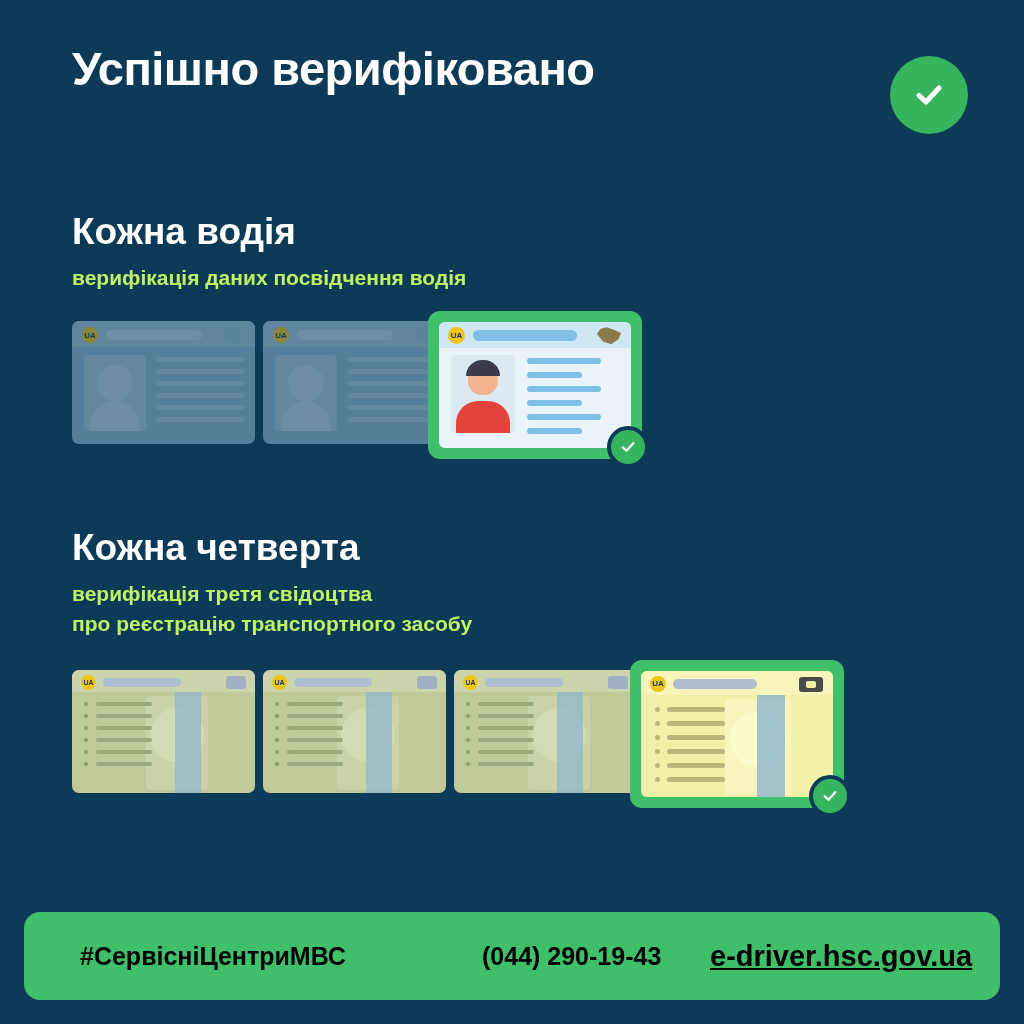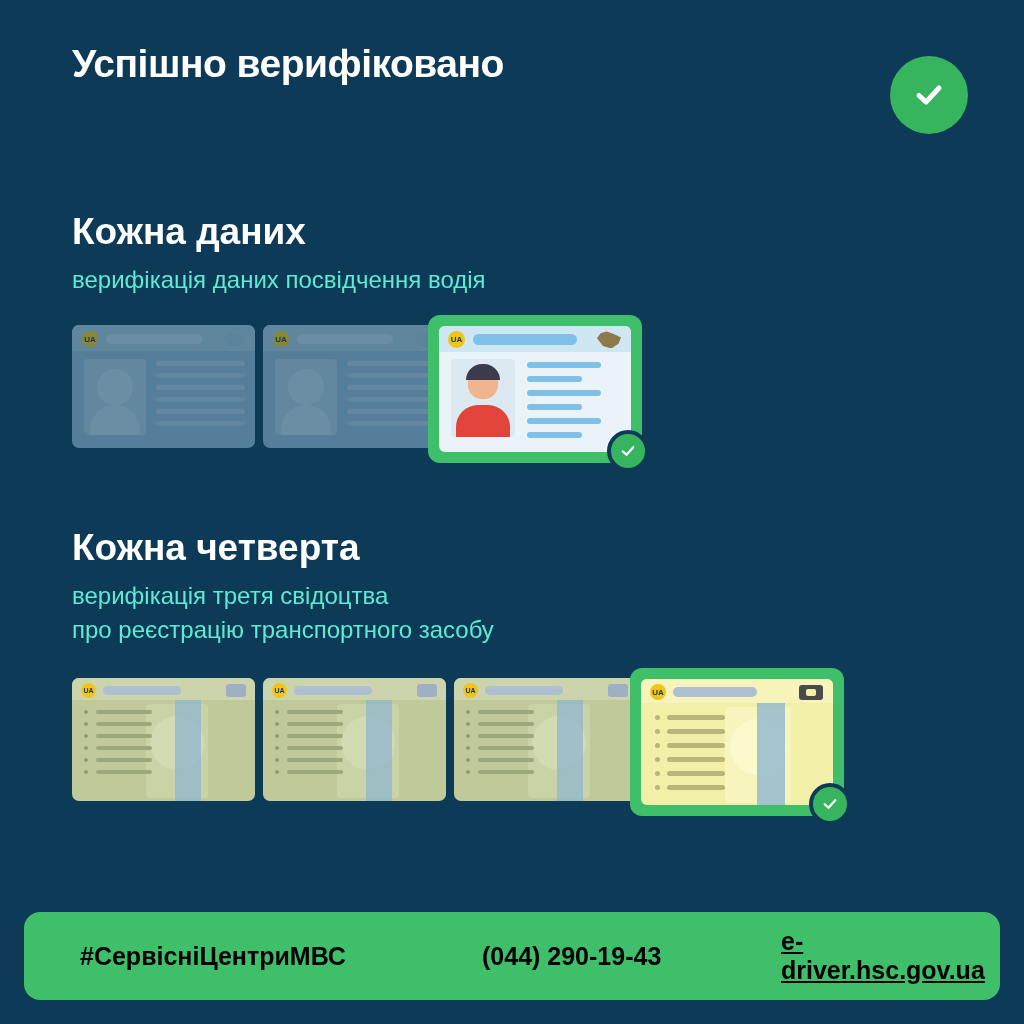--- a/index.html
+++ b/index.html
@@ -10,41 +10,41 @@
     overflow:hidden;
     position:relative;
   }
   .page{position:absolute;inset:0;background:#0d3a57;}
 
   
   .header{
     position:absolute;left:72px;top:44px;right:56px;height:88px;
   }
   .title{
-    font-size:39px;font-weight:bold;color:#ffffff;letter-spacing:-0.5px;
+    font-size:47px;font-weight:bold;color:#ffffff;letter-spacing:-0.5px;
     line-height:1.05;margin:0;
   }
   .check-badge{
     position:absolute;right:0;top:12px;
     width:78px;height:78px;border-radius:50%;
     background:#36b45e;
     display:flex;align-items:center;justify-content:center;
   }
   .check-badge svg{display:block;}
 
   
   .section{position:absolute;left:72px;right:56px;}
   .sec1{top:212px;}
   .sec2{top:528px;}
 
   .sec-title{
     font-size:37px;font-weight:bold;color:#ffffff;margin:0 0 10px 0;line-height:1.1;
   }
   .sec-sub{
-    font-size:24px;color:#5eead4;margin:0;line-height:1.45;font-weight:normal;
+    font-size:21px;color:#bef264;margin:0;line-height:1.45;font-weight:bold;
   }
 
   
   .cards-row{position:relative;height:160px;margin-top:18px;}
 
   
   .dl-card{
     position:absolute;top:10px;width:183px;height:123px;border-radius:7px;
     background:#8fb6cf;overflow:hidden;
   }
@@ -175,38 +175,38 @@
 
   
   .footer{
     position:absolute;left:24px;right:24px;bottom:24px;height:88px;
     background:#3fbf6a;border-radius:16px;
     display:flex;align-items:center;
     color:#000000;
   }
   .footer .hashtag{position:absolute;left:56px;font-size:25px;font-weight:bold;}
   .footer .phone{position:absolute;left:458px;font-size:25px;font-weight:bold;}
-  .footer .site{position:absolute;left:757px;font-size:25px;font-weight:bold;text-decoration:underline;}
+  .footer .site{position:absolute;left:686px;font-size:29px;font-weight:bold;text-decoration:underline;}
 </style>
 </head>
 <body>
 
 <div class="page">
 
   <div class="header">
     <h1 class="title">Успішно верифіковано</h1>
     <div class="check-badge">
       <svg width="40" height="40" viewBox="0 0 40 40" aria-hidden="true">
         <path d="M10 20.5 L17 27 L30 13" fill="none" stroke="#ffffff" stroke-width="5" stroke-linecap="round" stroke-linejoin="round"></path>
       </svg>
     </div>
   </div>
 
   <div class="section sec1">
-    <h2 class="sec-title">Кожна даних</h2>
+    <h2 class="sec-title">Кожна водія</h2>
     <p class="sec-sub">верифікація даних посвідчення водія</p>
 
     <div class="cards-row">
 
       <div class="dl-card faded" style="left:0;">
         <div class="strip"></div>
         <div class="dl-ua">UA</div>
         <div class="dl-headline"></div>
         <div class="dl-map"></div>
         <div class="dl-photo"></div>

